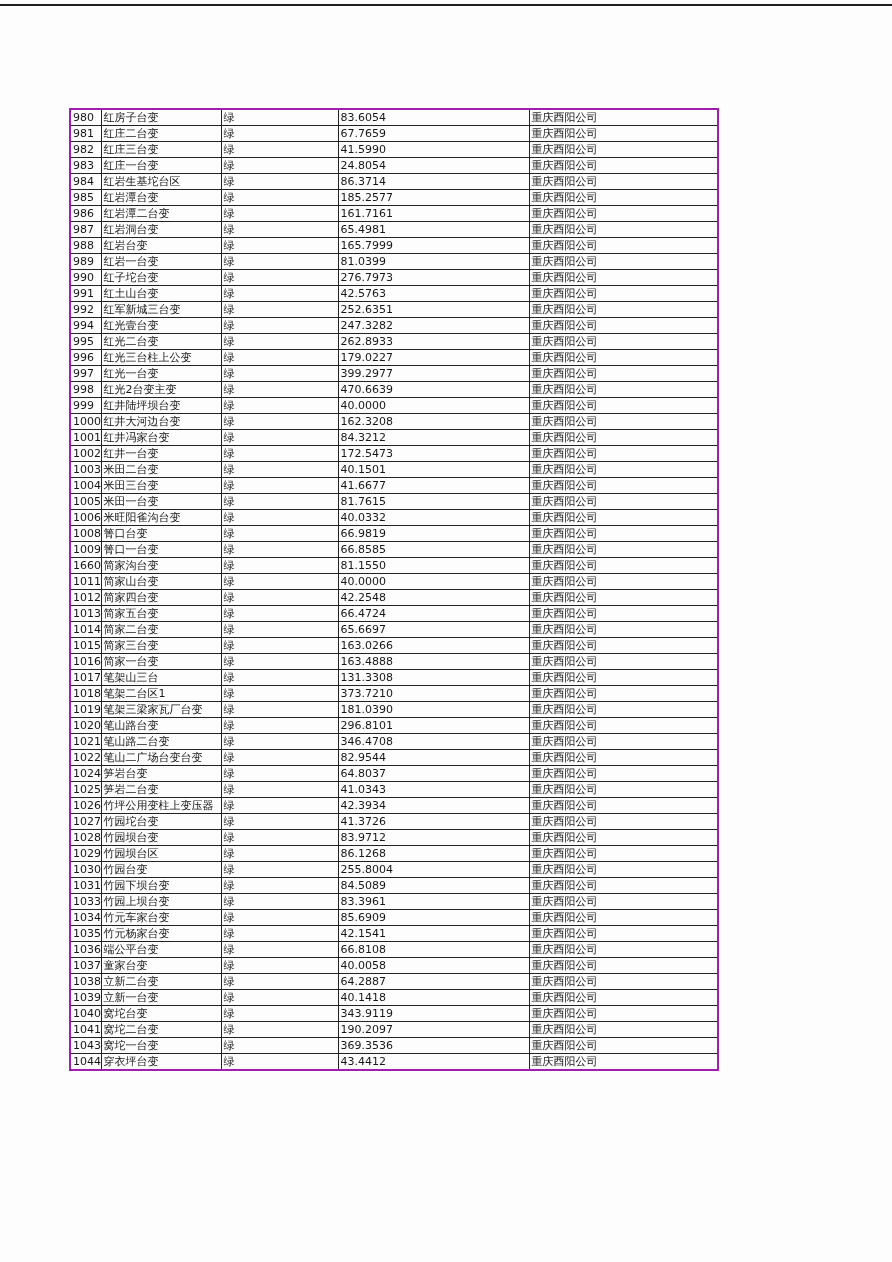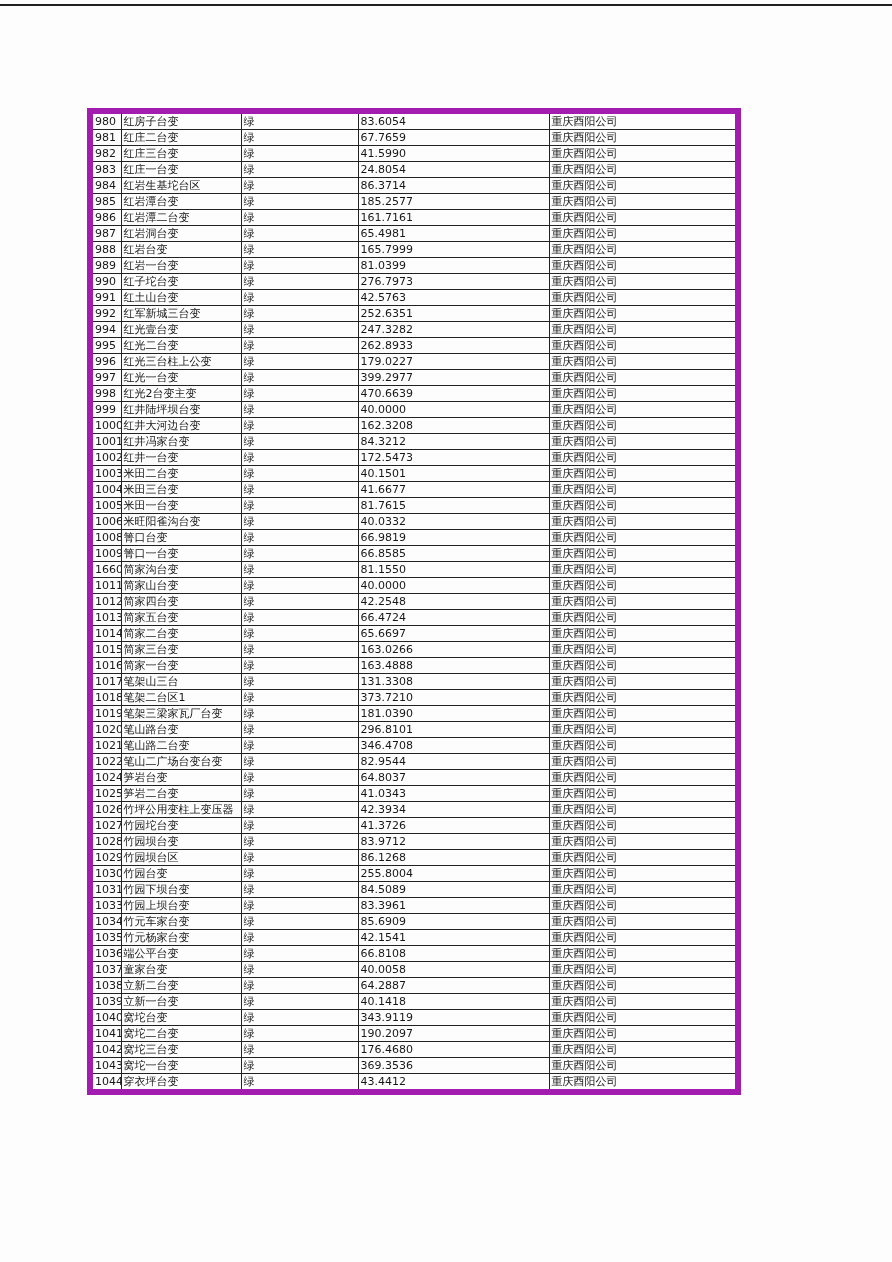--- a/index.html
+++ b/index.html
@@ -14,26 +14,26 @@
   .top-rule {
     position: absolute;
     top: 4px;
     left: 0;
     width: 892px;
     height: 2px;
     background: #1f1f1f;
   }
   table.grid {
     position: absolute;
-    left: 87px;
+    left: 69px;
     top: 108px;
     width: 648px;
     border-collapse: collapse;
     table-layout: fixed;
-    border: 6px solid #a21caf;
+    border: 2px solid #a21caf;
   }
   table.grid td {
     border: 1px solid #222;
     height: 15px;
     line-height: 15px;
     font-size: 11px;
     padding: 0 2px;
     color: #171717;
     white-space: nowrap;
     overflow: hidden;
@@ -517,27 +517,20 @@
   </tr>
 
   <tr>
     <td class="c-idx">1041</td>
     <td class="c-name">窝坨二台变</td>
     <td class="c-status">绿</td>
     <td class="c-value">190.2097</td>
     <td class="c-company">重庆酉阳公司</td>
   </tr>
 
-  <tr>
-    <td class="c-idx">1042</td>
-    <td class="c-name">窝坨三台变</td>
-    <td class="c-status">绿</td>
-    <td class="c-value">176.4680</td>
-    <td class="c-company">重庆酉阳公司</td>
-  </tr>
 
   <tr>
     <td class="c-idx">1043</td>
     <td class="c-name">窝坨一台变</td>
     <td class="c-status">绿</td>
     <td class="c-value">369.3536</td>
     <td class="c-company">重庆酉阳公司</td>
   </tr>
 
   <tr>

